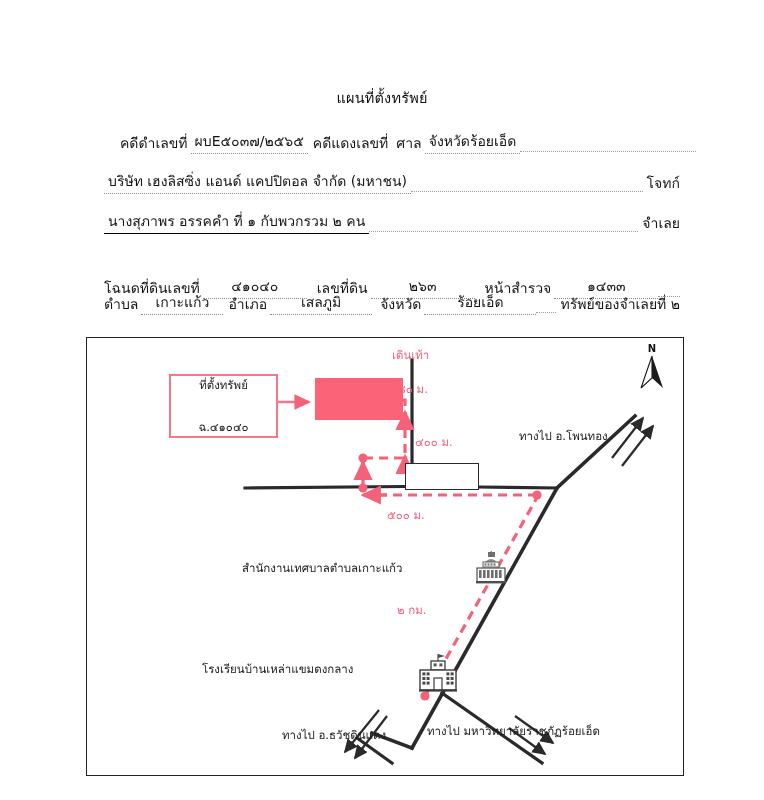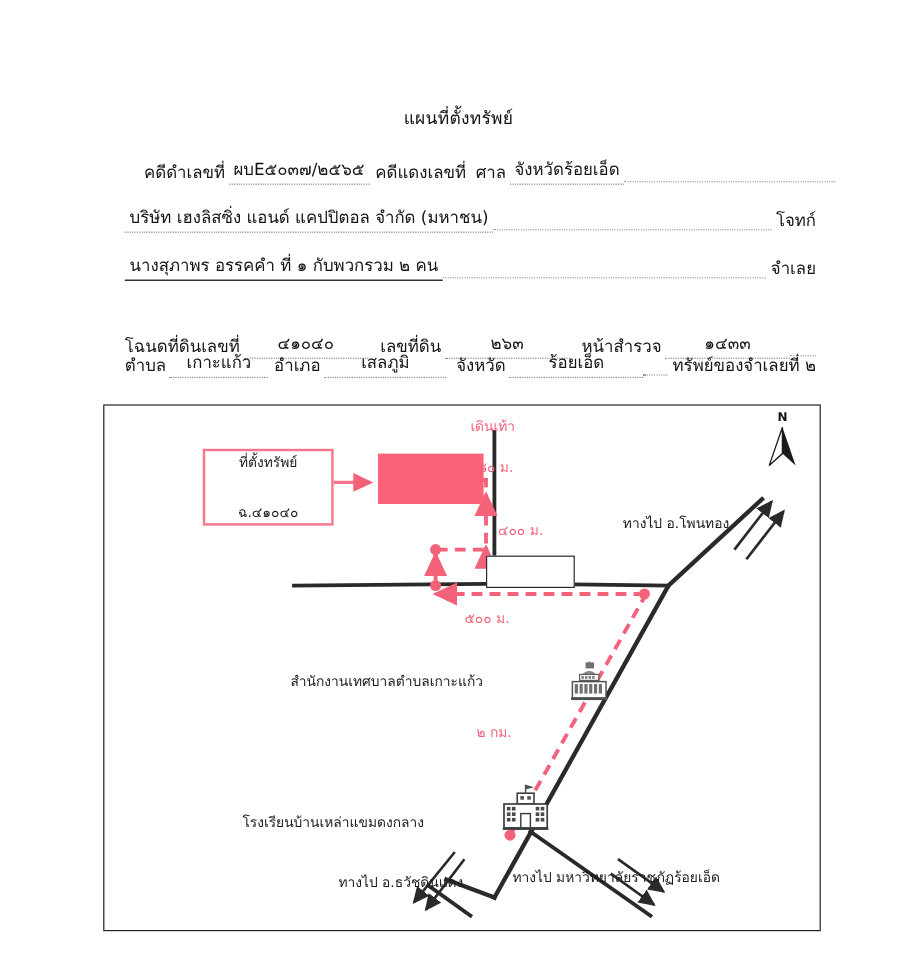--- a/index.html
+++ b/index.html
@@ -164,21 +164,21 @@
     color: #111;
     line-height: 10px;
   }
 
   
   .bldg-icon { position: absolute; }
   #icon-municipal { left: 386px; top: 213px; }
   #icon-school    { left: 330px; top: 315px; }
 
   .lbl-municipal { left: 155px; top: 221px; text-align: right; }
-  .lbl-school    { left: 115px; top: 322px; margin-top: 16px; }
+  .lbl-school    { left: 115px; top: 322px; }
   .lbl-walk      { left: 305px; top: 8px; }
   .lbl-d80       { left: 310px; top: 42px; }
   .lbl-d400      { left: 328px; top: 95px; }
   .lbl-d500      { left: 300px; top: 168px; }
   .lbl-d2km      { left: 310px; top: 263px; }
   .lbl-rd-north  { left: 432px; top: 53px; margin-top: 36px; }
   .lbl-rd-univ   { left: 340px; top: 384px; }
   .lbl-rd-sw     { left: 195px; top: 388px; }
 </style>
 </head>

